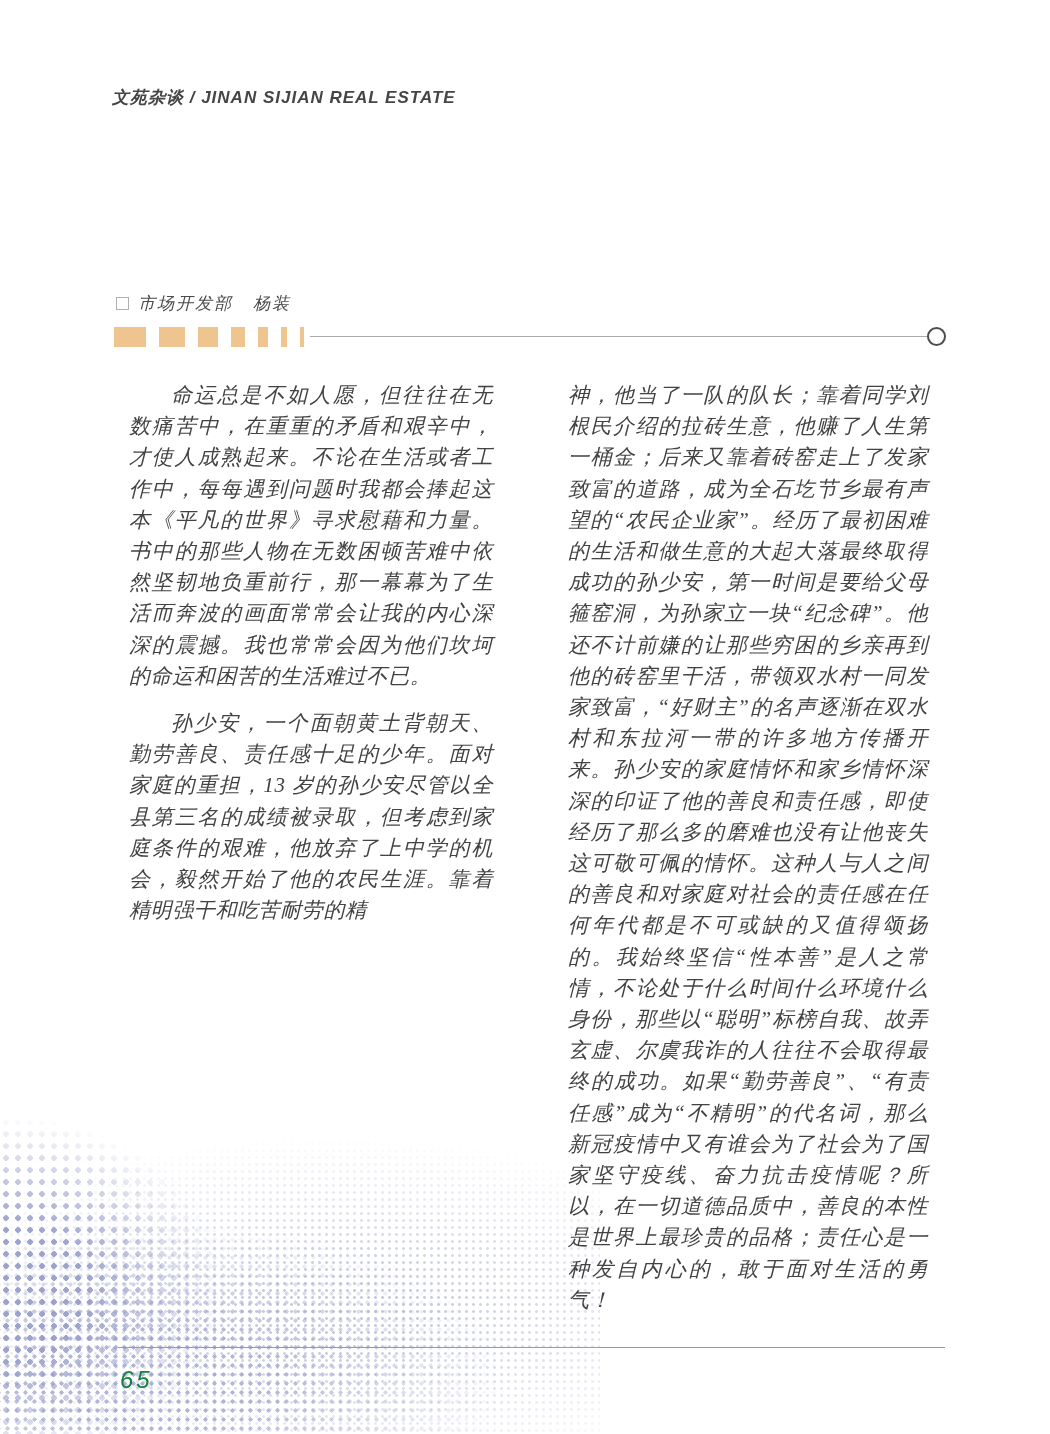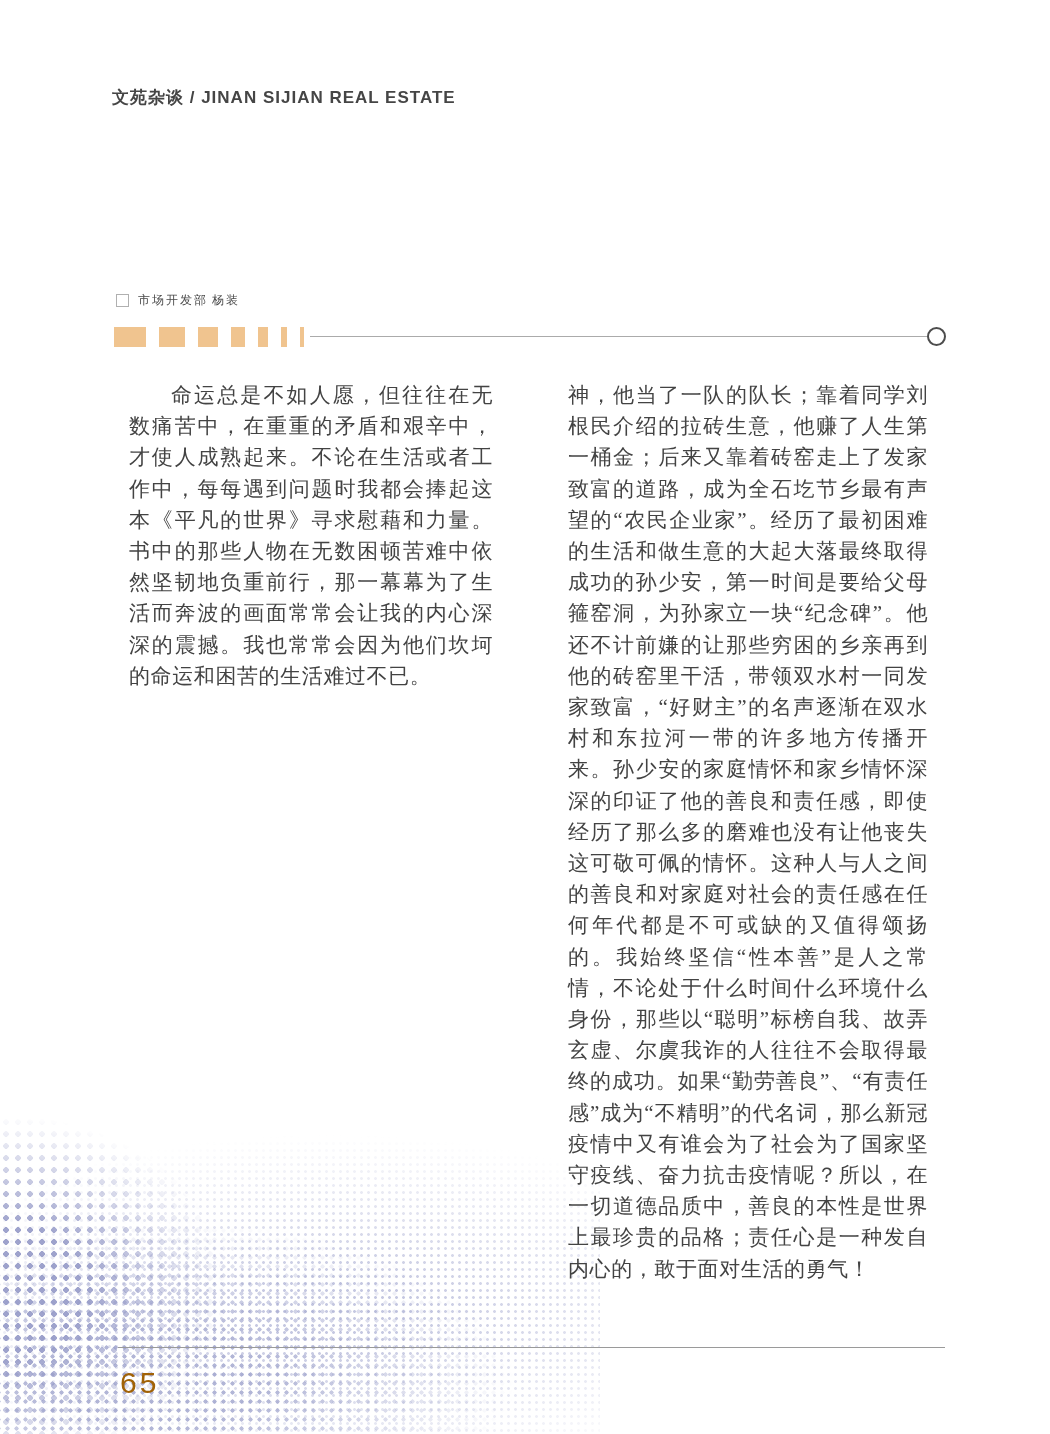--- a/index.html
+++ b/index.html
@@ -2,47 +2,48 @@
 <html style="--accent-tan: #f0c48f; --dot-purple: #989dc7; --rule-gray: #9a9a9a;"><head>
 <meta charset="utf-8">
 <style>
   html,body{margin:0;padding:0;background:#ffffff;}
   .page{
     position:relative;
     width:1050px;height:1434px;
     background:#ffffff;
     overflow:hidden;
     font-family:"Liberation Serif","DejaVu Serif",serif;
+    font-style:italic;
   }
 
   
   .header{
     position:absolute;left:112px;top:86px;
     font-family:"Liberation Sans","DejaVu Sans",sans-serif;
     font-weight:700;font-size:17px;letter-spacing:1px;
     color:#454545;
   }
 
   
   .title{
     position:absolute;left:112px;top:228px;margin:0;
     font-family:"Liberation Sans","DejaVu Sans",sans-serif;
     font-weight:700;font-size:32px;letter-spacing:1.5px;
     color:#2d2d2d;white-space:nowrap;
   }
   .byline{
     position:absolute;left:116px;top:292px;
-    font-size:12px;color:#4a4a4a;letter-spacing:2px;
+    font-size:17px;color:#4a4a4a;letter-spacing:2px;
     display:flex;align-items:center;
   }
   .byline-square{
     display:inline-block;width:11px;height:11px;
     border:1px solid #b0b0b0;background:#fff;margin-right:9px;
   }
-  .byline-author{margin-left:4px;}
+  .byline-author{margin-left:20px;}
 
   
   .divider{
     position:absolute;left:114px;top:326px;width:832px;height:21px;
     display:flex;align-items:center;
   }
   .sq{
     display:inline-block;height:20px;flex:0 0 auto;
     background:var(--accent-tan,#f0c48f);margin-right:13px;
   }
@@ -65,21 +66,21 @@
   .col-right{left:552px;width:392px;}
 
   
   .footer-line{
     position:absolute;left:118px;top:1347px;width:827px;height:1px;
     background:#9a9a9a;
   }
   .page-number{
     position:absolute;left:120px;top:1366px;
     font-family:"Liberation Sans","DejaVu Sans",sans-serif;
-    font-size:30px;letter-spacing:3px;color:#a16207;
+    font-size:24px;letter-spacing:3px;color:#15803d;
   }
 
   
   .dots{position:absolute;left:0;top:1080px;width:600px;height:354px;pointer-events:none;}
   .dots>div{position:absolute;inset:0;}
   .dots-l1{
     background-image:radial-gradient(circle,rgba(148,153,199,0.9) 2.6px,transparent 3px);
     background-size:12px 12px;
     -webkit-mask-image:radial-gradient(ellipse 310px 240px at 0% 60%,#000 28%,transparent 74%);
     mask-image:radial-gradient(ellipse 310px 240px at 0% 60%,#000 28%,transparent 74%);
@@ -126,20 +127,21 @@
     <span class="sq" style="width:14px"></span>
     <span class="sq" style="width:10px"></span>
     <span class="sq" style="width:6px"></span>
     <span class="sq" style="width:4px;margin-right:0"></span>
     <span class="divider-line"></span>
     <span class="divider-circle"></span>
   </div>
 
   <div class="col col-left">
     <p class="indent">命运总是不如人愿，但往往在无数痛苦中，在重重的矛盾和艰辛中，才使人成熟起来。不论在生活或者工作中，每每遇到问题时我都会捧起这本《平凡的世界》寻求慰藉和力量。书中的那些人物在无数困顿苦难中依然坚韧地负重前行，那一幕幕为了生活而奔波的画面常常会让我的内心深深的震撼。我也常常会因为他们坎坷的命运和困苦的生活难过不已。</p>
+    <p class="indent">孙少安，一个面朝黄土背朝天、勤劳善良、责任感十足的少年。面对家庭的重担，13 岁的孙少安尽管以全县第三名的成绩被录取，但考虑到家庭条件的艰难，他放弃了上中学的机会，毅然开始了他的农民生涯。靠着精明强干和吃苦耐劳的精</p>
   </div>
 
   <div class="col col-right">
     <p>神，他当了一队的队长；靠着同学刘根民介绍的拉砖生意，他赚了人生第一桶金；后来又靠着砖窑走上了发家致富的道路，成为全石圪节乡最有声望的“农民企业家”。经历了最初困难的生活和做生意的大起大落最终取得成功的孙少安，第一时间是要给父母箍窑洞，为孙家立一块“纪念碑”。他还不计前嫌的让那些穷困的乡亲再到他的砖窑里干活，带领双水村一同发家致富，“好财主”的名声逐渐在双水村和东拉河一带的许多地方传播开来。孙少安的家庭情怀和家乡情怀深深的印证了他的善良和责任感，即使经历了那么多的磨难也没有让他丧失这可敬可佩的情怀。这种人与人之间的善良和对家庭对社会的责任感在任何年代都是不可或缺的又值得颂扬的。我始终坚信“性本善”是人之常情，不论处于什么时间什么环境什么身份，那些以“聪明”标榜自我、故弄玄虚、尔虞我诈的人往往不会取得最终的成功。如果“勤劳善良”、“有责任感”成为“不精明”的代名词，那么新冠疫情中又有谁会为了社会为了国家坚守疫线、奋力抗击疫情呢？所以，在一切道德品质中，善良的本性是世界上最珍贵的品格；责任心是一种发自内心的，敢于面对生活的勇气！</p>
   </div>
 
   <div class="footer-line"></div>
   <div class="page-number">65</div>
 
 </div>

